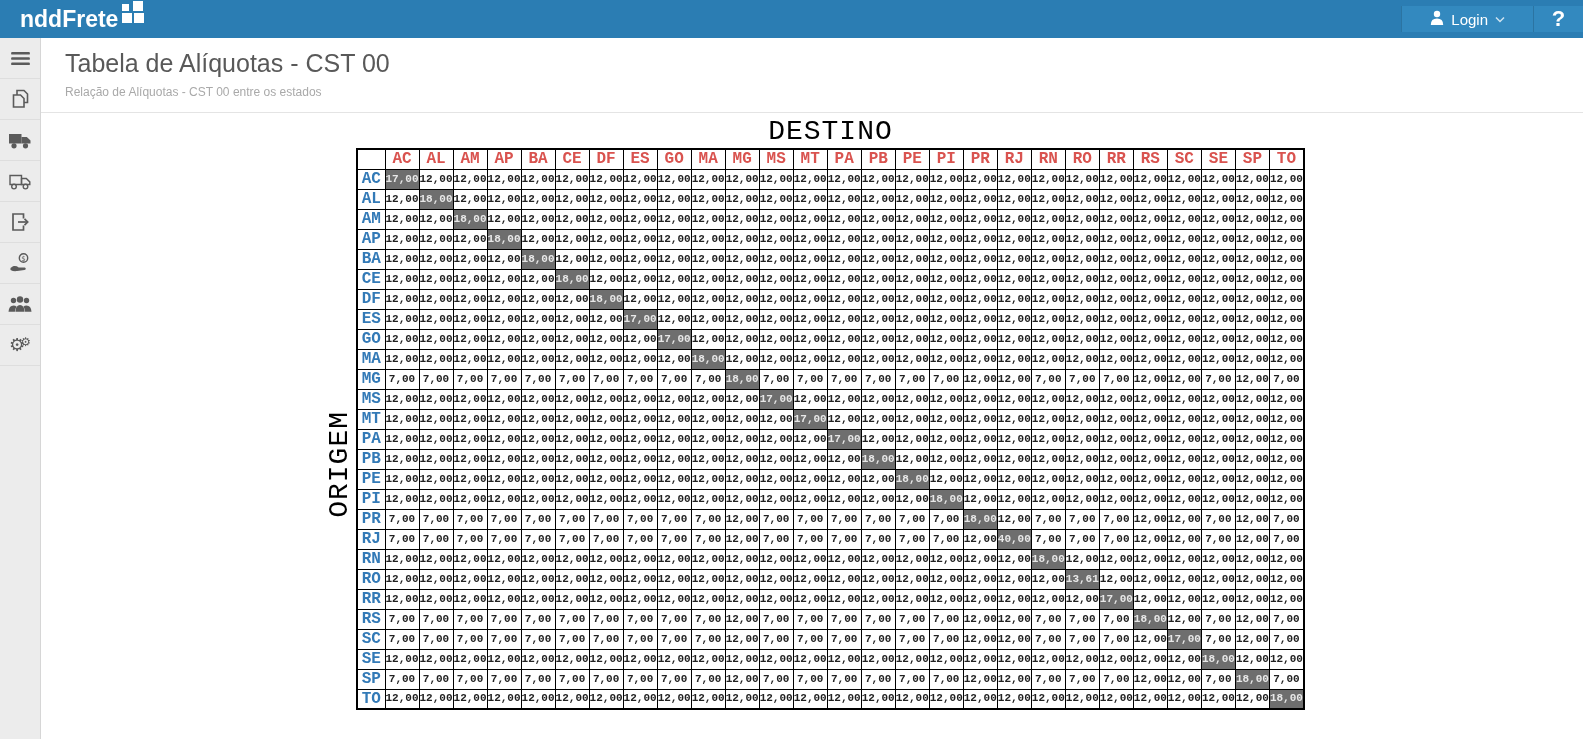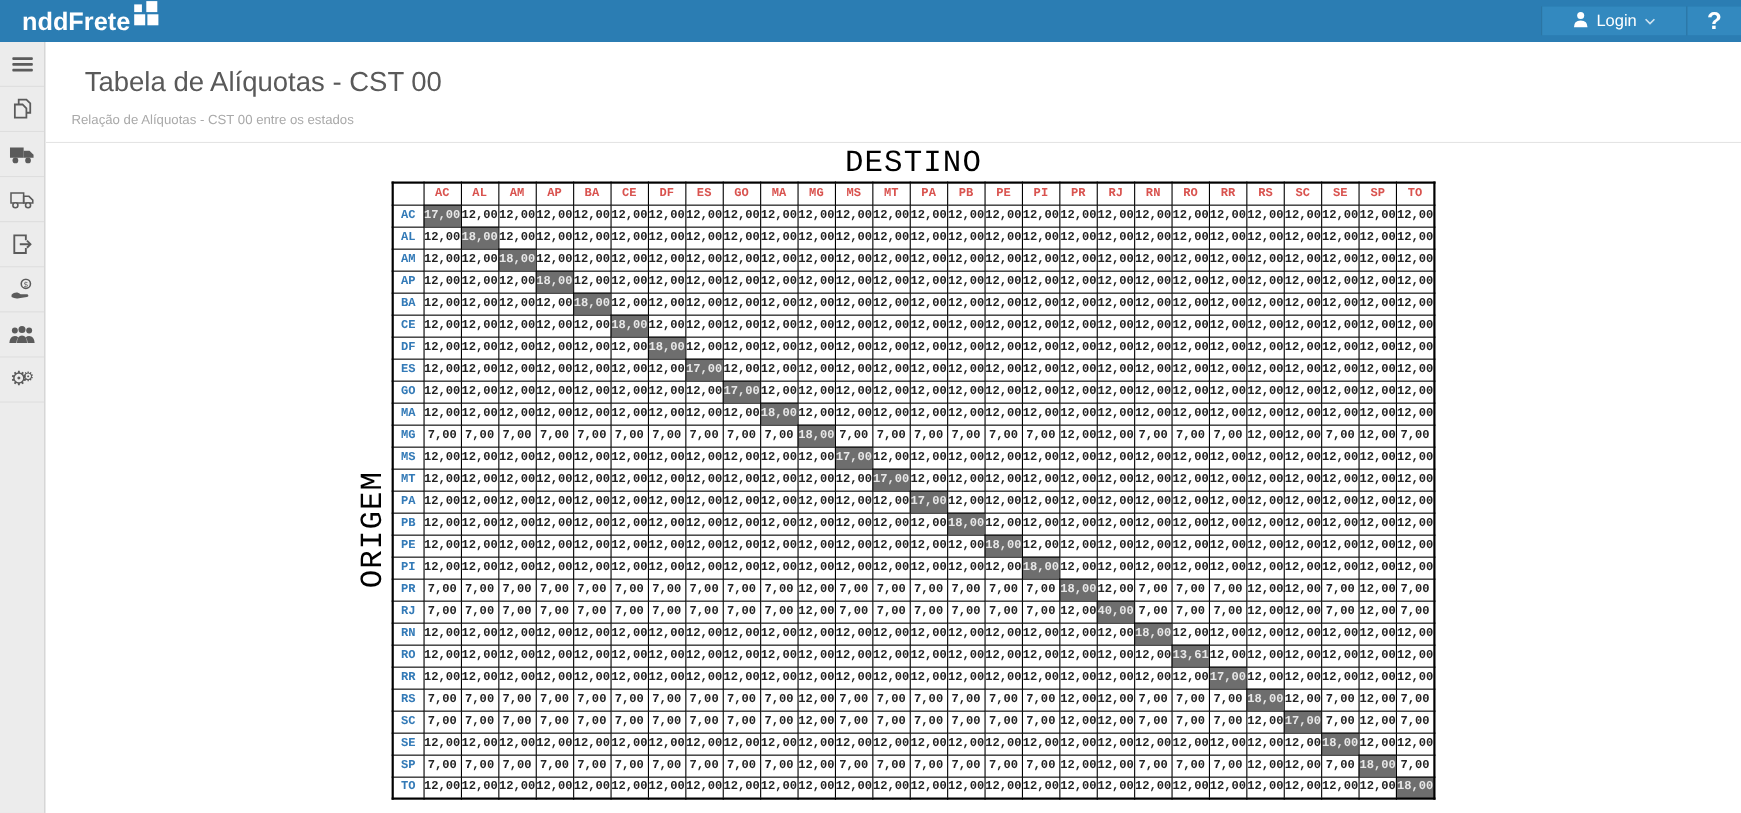--- a/index.html
+++ b/index.html
@@ -59,41 +59,41 @@
     height:41px;display:flex;align-items:center;justify-content:center;
     border-bottom:1px solid #dedede;color:var(--sidebar-icon);cursor:pointer;
   }
   .side-item svg{display:block;}
   .gear-combo{font-family:"DejaVu Sans", sans-serif;line-height:1;color:var(--sidebar-icon);}
   .gear-big{font-size:18px;}
   .gear-small{font-size:12px;margin-left:-5px;vertical-align:top;}
   
   .content{position:absolute;left:41px;top:38px;width:1542px;height:701px;background:#fff;}
   .page-head{padding:10px 24px 0 24px;}
-  .page-title{font-size:25px;font-weight:400;color:var(--title-text);margin:12px;line-height:30px;}
+  .page-title{font-size:25px;font-weight:400;color:var(--title-text);margin:0;line-height:30px;}
   .page-subtitle{font-size:12px;color:var(--subtitle-text);margin-top:7px;}
   .head-rule{border:none;border-top:1px solid #e4e4e4;margin:13px 0 0 0;}
   
   .matrix-area{margin-top:4px;margin-left:281px;width:-moz-fit-content;width:fit-content;font-family:Liberation Mono, monospace;}
   .destino-label{
     margin-left:34px;text-align:center;font-size:28px;color:#000;
     letter-spacing:1px;line-height:30px;
   }
   .table-flex{display:flex;margin-top:1px;}
   .origem-col{width:34px;display:flex;align-items:center;justify-content:center;}
   .origem-label{
     writing-mode:vertical-rl;transform:rotate(180deg);
     font-size:28px;color:#000;letter-spacing:1px;margin-top:70px;
   }
   table.matrix{border-collapse:collapse;border:2px solid var(--table-border);}
   table.matrix th,table.matrix td{
     border:1px solid var(--table-border);
     text-align:center;vertical-align:middle;padding:0;line-height:1;
   }
-  table.matrix th{height:20px;font-size:11px;font-weight:bold;}
+  table.matrix th{height:20px;font-size:16px;font-weight:bold;}
   table.matrix th.col-h{width:33px;color:var(--col-header-text);}
   table.matrix th.corner{width:28px;}
   table.matrix th.row-h{width:28px;color:var(--row-header-text);}
   table.matrix td{
     width:33px;height:19px;font-size:11px;font-weight:bold;color:var(--cell-text);
     white-space:nowrap;
   }
   table.matrix td.diag{background:var(--diagonal-bg);color:var(--diagonal-text);}
 </style>
 </head>

